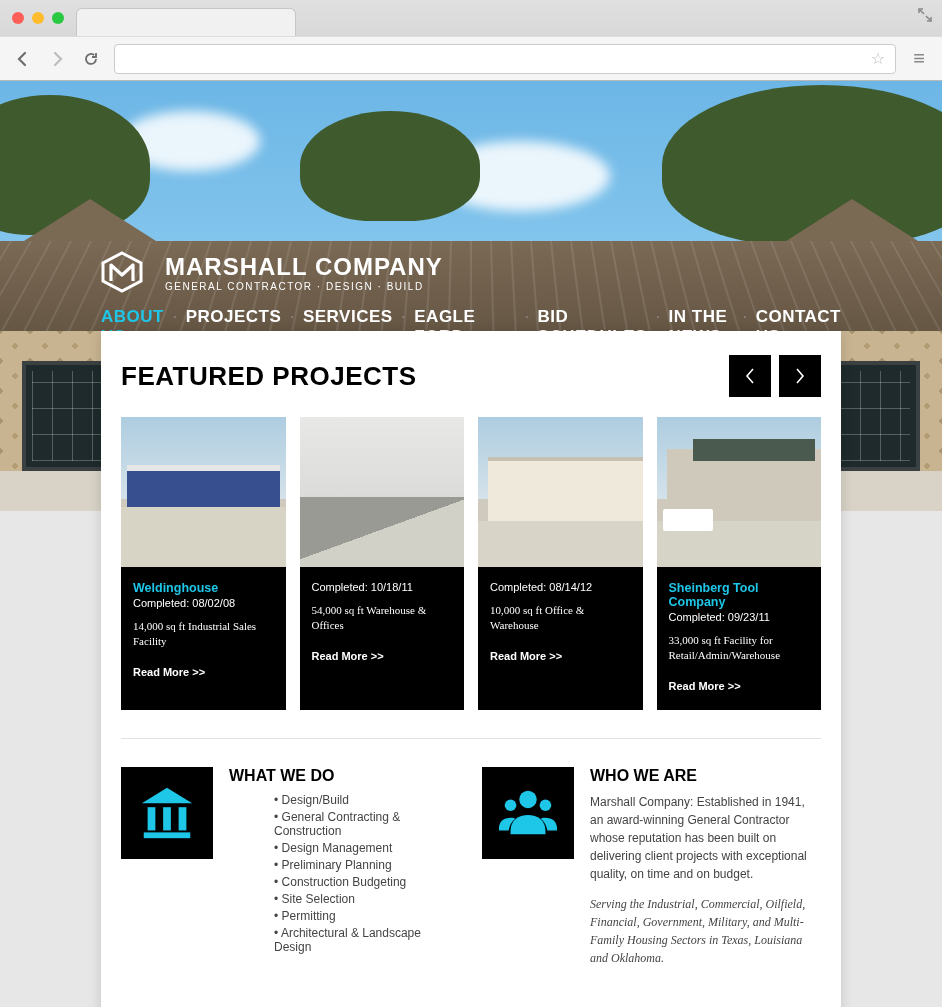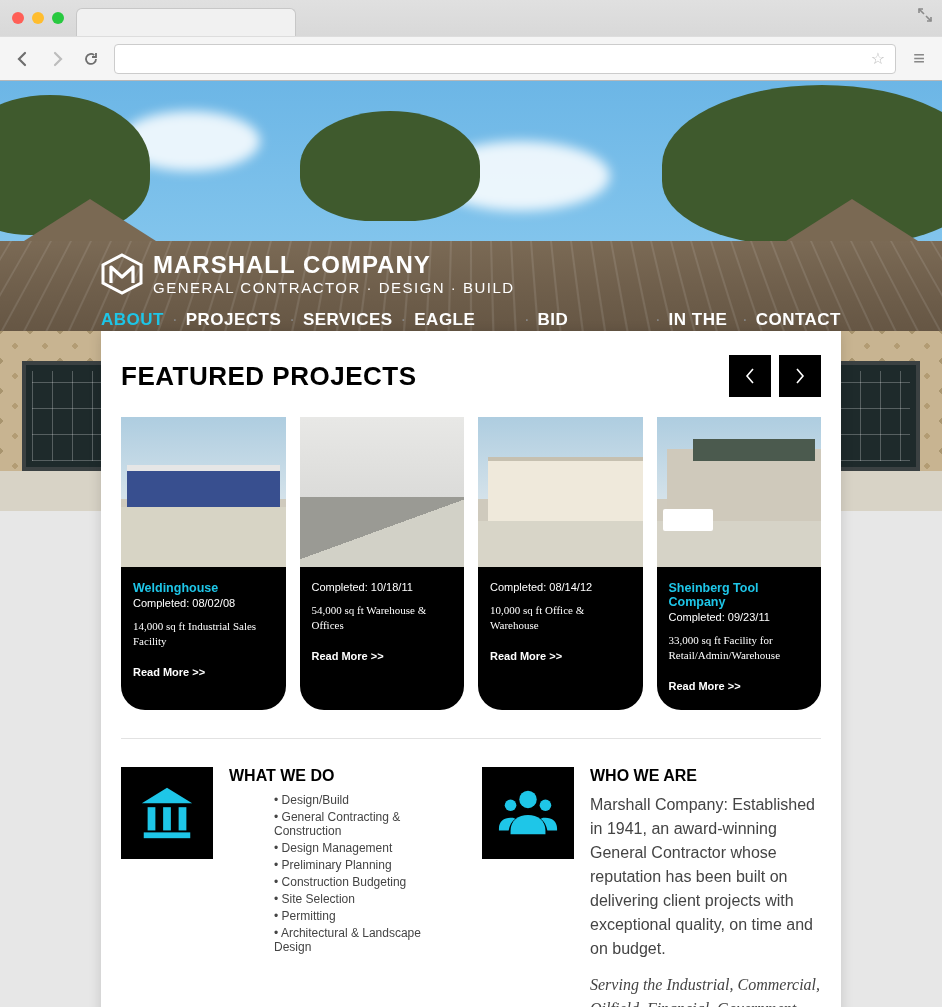--- a/index.html
+++ b/index.html
@@ -34,38 +34,38 @@
 .wall{position:absolute;bottom:0;height:180px;background:#c8b491;}
 .wL{left:0;width:150px;} .wR{right:0;width:150px;}
 .stone{background-image:radial-gradient(#b39c74 12%,transparent 13%),radial-gradient(#a8946e 12%,transparent 13%);background-size:30px 30px;background-position:0 0,15px 15px;}
 .win{position:absolute;bottom:40px;width:90px;height:110px;background:#1e2a2b;border:4px solid #3b4142;}
 .win::before{content:"";position:absolute;inset:0;background:linear-gradient(#fff,transparent)top/100% 2px no-repeat,linear-gradient(90deg,#fff,transparent)left/2px 100% no-repeat;opacity:.0;}
 .winL{left:22px;} .winR{right:22px;}
 .gridlines{position:absolute;inset:6px;background:repeating-linear-gradient(0deg,rgba(255,255,255,.25)0 1px,transparent 1px 26px),repeating-linear-gradient(90deg,rgba(255,255,255,.25)0 1px,transparent 1px 20px);}
 .ground{position:absolute;bottom:0;left:0;right:0;height:40px;background:#d8d3c6;}
 
 .inner { position:absolute; left:50%; transform:translateX(-50%); width:740px; top:170px; }
-.logo { display:flex; align-items:center; gap:10px; color:#fff; }
+.logo { display:flex; align-items:center; gap:22px; color:#fff; }
 .logo svg{flex:none;}
 .brand { display:flex; flex-direction:column; }
 .brand .co{font-weight:800; font-size:24px; letter-spacing:1px; font-family:"Arial Black",Arial;}
-.brand .sub{font-size:15px; letter-spacing:1.5px; font-family:"Arial",Arial;}
+.brand .sub{font-size:10px; letter-spacing:1.5px; font-family:"Arial",Arial;}
 nav { margin-top:14px; display:flex; gap:8px; font-family:'Arial Narrow',Arial; font-stretch:condensed;}
 nav a { color:#fff; text-decoration:none; font-size:17px; letter-spacing:.5px; font-weight:600;}
 nav a.active{color:#1ec6e8;}
 nav .sep{color:#888;font-size:17px;}
 
 
 .page { width:740px; margin:-180px auto 0; background:#fff; position:relative; z-index:5; padding:24px 20px 40px; box-shadow:0 2px 12px rgba(0,0,0,.15);}
 .fp-head{display:flex;justify-content:space-between;align-items:center;margin-bottom:20px;}
 .fp-head h2{font-family:'Arial Narrow',Arial;font-stretch:condensed;font-size:26px;font-weight:600;letter-spacing:.5px;}
 .arrows{display:flex;gap:8px;}
 .arrow{width:42px;height:42px;background:#000;color:#fff;display:flex;align-items:center;justify-content:center;cursor:pointer;}
 .cards{display:flex;gap:14px;}
-.card{flex:1;min-width:0;background:#000;border-radius:24px;}
+.card{flex:1;min-width:0;background:#000;}
 .thumb{height:150px;background:#b8c5cc;position:relative;overflow:hidden;}
 .thumb .skyb{position:absolute;inset:0;background:linear-gradient(#aecde0,#d4e2ea 55%,#cfcabd 55%);}
 .thumb .bldg{position:absolute;}
 .thumb1 .bldg{left:6px;right:6px;top:48px;height:44px;background:#384f8f;border-top:6px solid #e6e6e6;}
 .thumb1 .lot{position:absolute;bottom:0;left:0;right:0;height:60px;background:#d7d4c5;}
 .thumb2 .bldg{left:0;right:0;top:0;height:100px;background:linear-gradient(#e8e8e6,#d8d8d6);}
 .thumb2 .ramp{position:absolute;bottom:0;left:0;right:0;height:70px;background:linear-gradient(160deg,#9a9a94 0 48%,#d2d1c7 48%);}
 .thumb3 .bldg{left:10px;right:-10px;top:40px;height:70px;background:#efe9db;border-top:4px solid #c6c0b0;}
 .thumb3 .lot{position:absolute;bottom:0;left:0;right:0;height:46px;background:#d8d5c8;}
 .thumb4 .bldg{left:10px;right:-6px;top:32px;height:78px;background:#cfc9bb;}
@@ -81,21 +81,21 @@
 hr.div{border:none;border-top:1px solid #e2e2e2;margin:28px 0;}
 
 .cols{display:flex;gap:22px;}
 .col{flex:1;display:flex;gap:16px;}
 .iconbox{width:92px;height:92px;background:#000;display:flex;align-items:center;justify-content:center;flex:none;}
 .iconbox svg{fill:#1ec6e8;}
 .col h3{font-family:'Arial Narrow',Arial;font-stretch:condensed;font-size:16px;font-weight:600;margin-bottom:8px;}
 .col ul{list-style:none;font-size:12px;color:#444;}
 .col ul li{margin-bottom:3px;margin-left:45px;}
 .col ul li::before{content:"• ";}
-.who p{font-size:16px;color:#444;margin-bottom:12px;line-height:1.5;}
+.who p{font-size:12px;color:#444;margin-bottom:12px;line-height:1.5;}
 .who p.em{font-style:italic;font-family:Liberation Serif, serif;}
 </style>
 </head>
 <body>
 
 <div class="chrome">
   <div class="tabbar">
     <div class="wbtns">
       <div class="wbtn red"></div>
       <div class="wbtn yel"></div>

